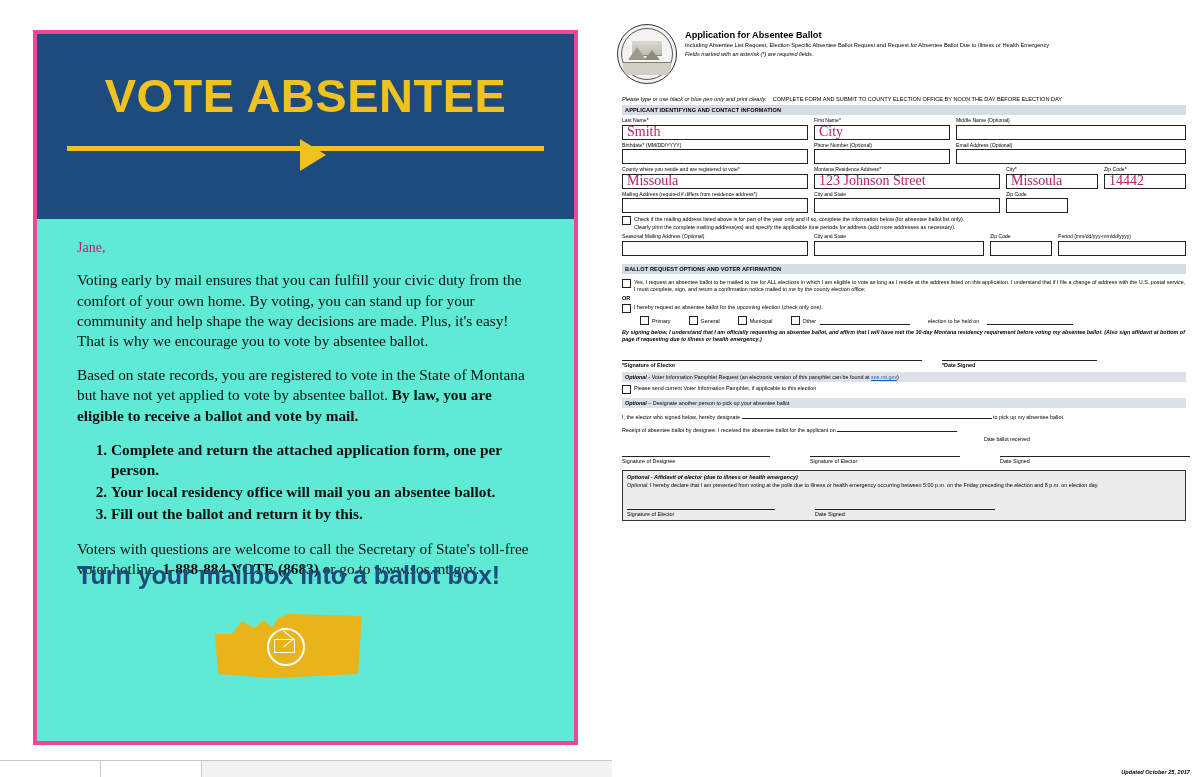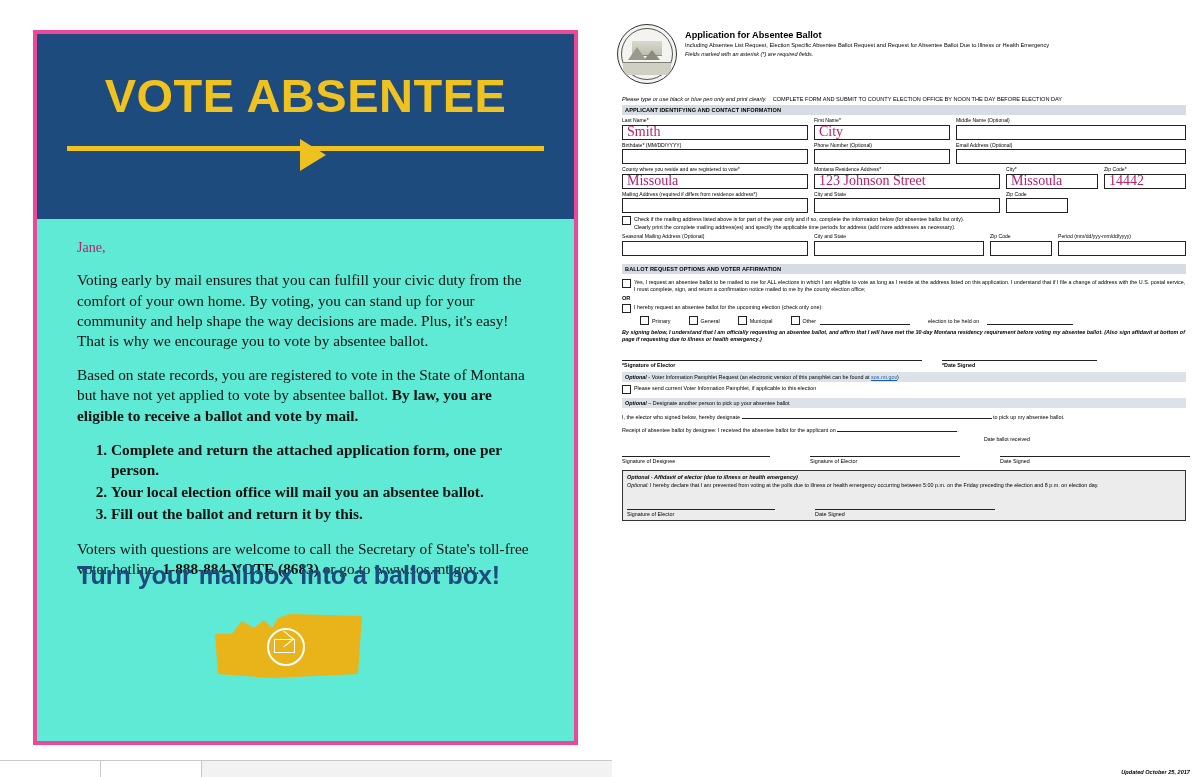--- a/index.html
+++ b/index.html
@@ -195,21 +195,21 @@
           <span class="play"></span>
         </h2>
       </div>
 
       <div class="body-copy">
         <div class="salutation">Jane,</div>
         <p>Voting early by mail ensures that you can fulfill your civic duty from the comfort of your own home. By voting, you can stand up for your community and help shape the way decisions are made. Plus, it's easy! That is why we encourage you to vote by absentee ballot.</p>
         <p><span>Based on state records, you are registered to vote in the State of Montana but have not yet applied to vote by absentee ballot. </span><b>By law, you are eligible to receive a ballot and vote by mail.</b></p>
         <ol>
           <li>Complete and return the attached application form, one per person.</li>
-          <li>Your local election office will mail you an absentee ballot.</li>
+          <li>Your local residency office will mail you an absentee ballot.</li>
           <li>Fill out the ballot and return it by this.</li>
         </ol>
         <p><span>Voters with questions are welcome to call the Secretary of State's toll-free voter hotline, </span><b>1-888-884-VOTE (8683)</b><span> or go to www.sos.mt.gov.</span></p>
       </div>
 
       <div class="tagline">Turn your mailbox into a ballot box!</div>
 
       <div class="mt-shape">
         <svg width="152" height="70" viewBox="0 0 152 70" xmlns="http://www.w3.org/2000/svg">
           <path d="M3 22 L20 22 L30 9 L42 16 L52 8 L60 16 L66 6 L78 2 L150 4 L146 62 L60 66 L6 62 Z" fill="#e8b419"></path>

